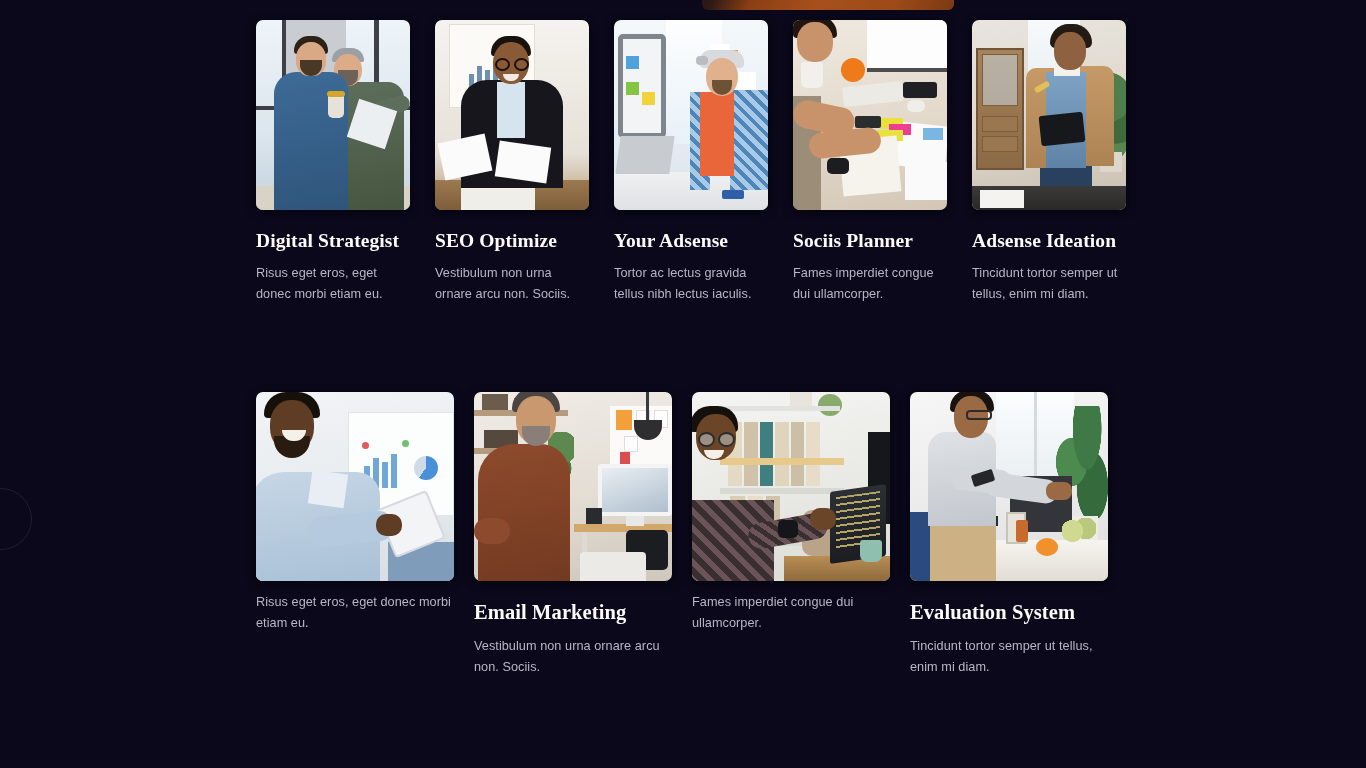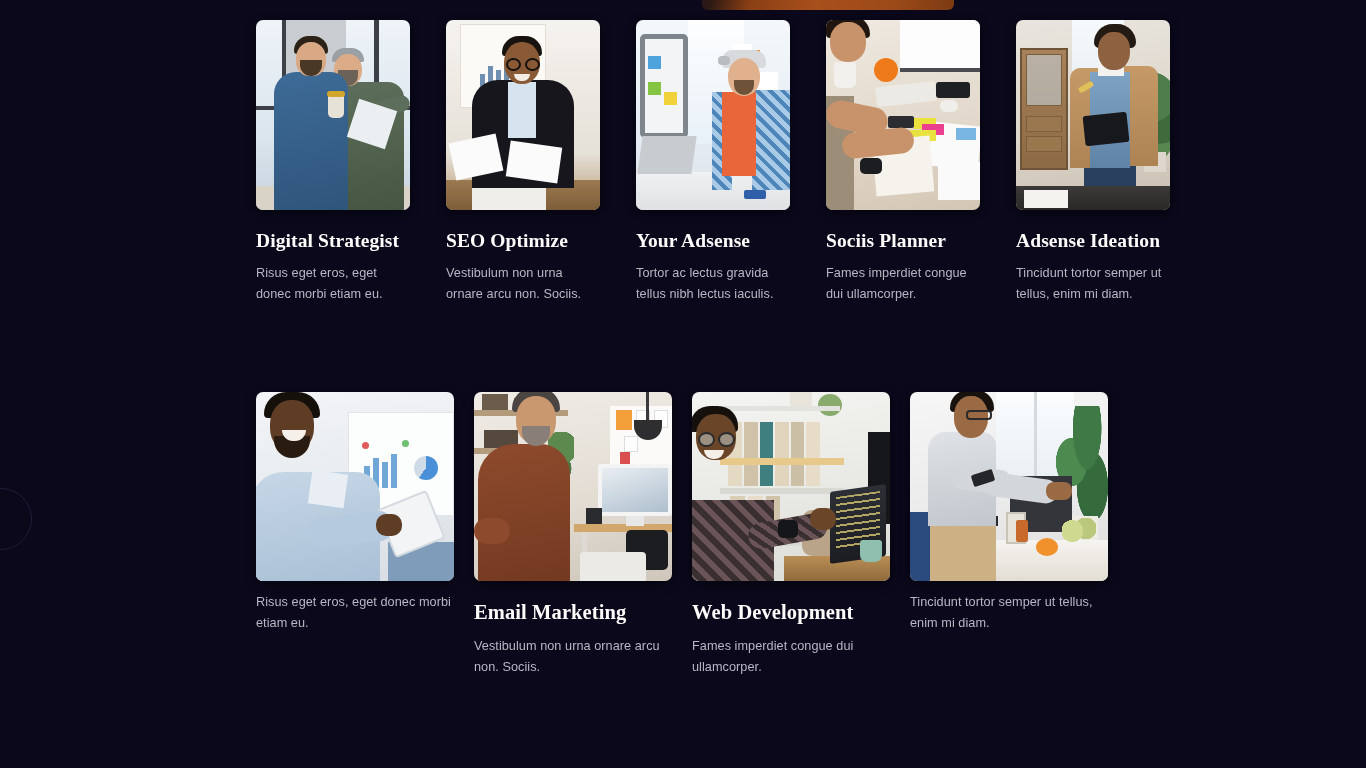--- a/index.html
+++ b/index.html
@@ -23,21 +23,21 @@
   
   .top-peek{
     position:absolute; left:702px; top:-64px;
     width:252px; height:74px; border-radius:6px;
     background:
       linear-gradient(110deg,#1a1020 0%,#2e1a14 12%,#8a3f14 26%,#a8501c 50%,#9c4a18 78%,#7b3a12 100%);
     overflow:hidden;
   }
 
   .grid-row{ position:absolute; display:flex; }
-  #row1{ left:256px; top:20px; gap:36px; }
+  #row1{ left:256px; top:20px; gap:25px; }
   #row2{ left:256px; top:392px; gap:20px; }
 
   .card{ width:154px; }
   #row2 .card{ width:198px; }
 
   .thumb{
     position:relative;
     width:100%; height:190px;
     border-radius:7px;
     overflow:hidden;
@@ -552,21 +552,20 @@
           <div class="sh h-arm"></div>
             <div class="sh h-watch"></div>
             <div class="sh h-hand"></div>
           <div class="sh h-hair"></div>
             <div class="sh h-head"></div>
           <div class="sh h-gl1"></div>
             <div class="sh h-gl2"></div>
             <div class="sh h-smile"></div>
         </div>
       </div>
-      <div class="card-title">Web Development</div>
       <div class="card-desc">Fames imperdiet congue dui ullamcorper.</div>
     </div>
 
     <div class="card">
       <div class="thumb">
         <div class="scene">
           <div class="sh i-bg"></div>
             <div class="sh i-win"></div>
             <div class="sh i-winmull"></div>
           <div class="sh i-plant"></div>
@@ -583,17 +582,18 @@
           <div class="sh i-shirt"></div>
           <div class="sh i-hair"></div>
             <div class="sh i-head"></div>
             <div class="sh i-gl"></div>
           <div class="sh i-arm1"></div>
             <div class="sh i-arm2"></div>
           <div class="sh i-hand"></div>
             <div class="sh i-phone"></div>
         </div>
       </div>
+      <div class="card-title">Evaluation System</div>
       <div class="card-desc">Tincidunt tortor semper ut tellus, enim mi diam.</div>
     </div>
 
   </div>
 </div>
 
 </body></html>

